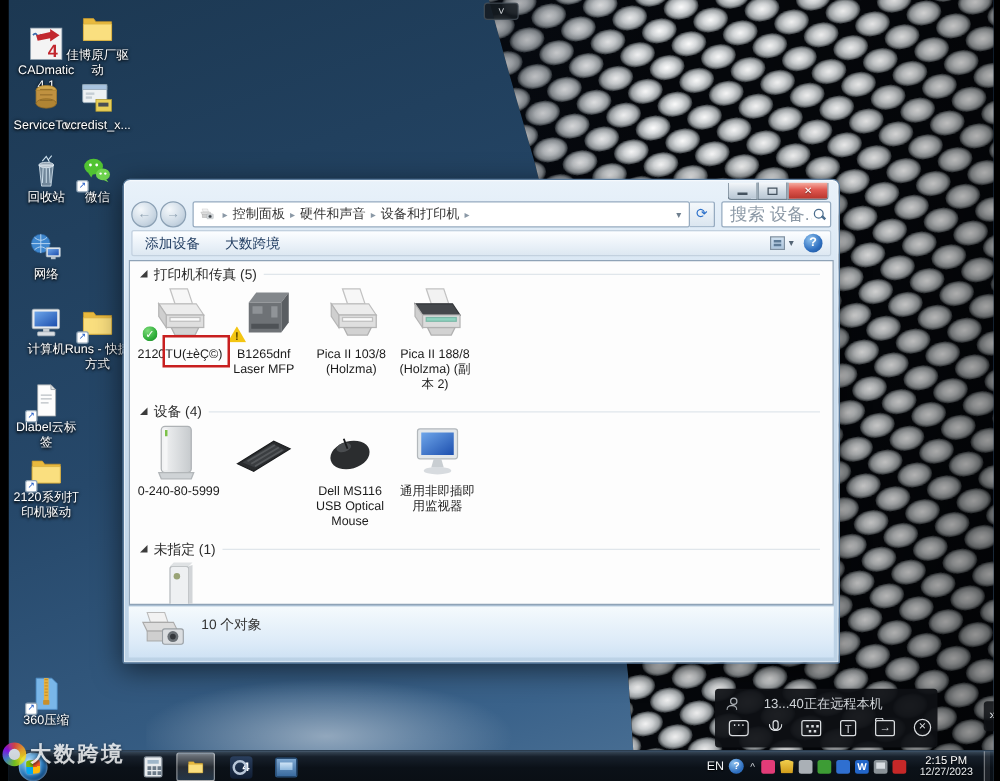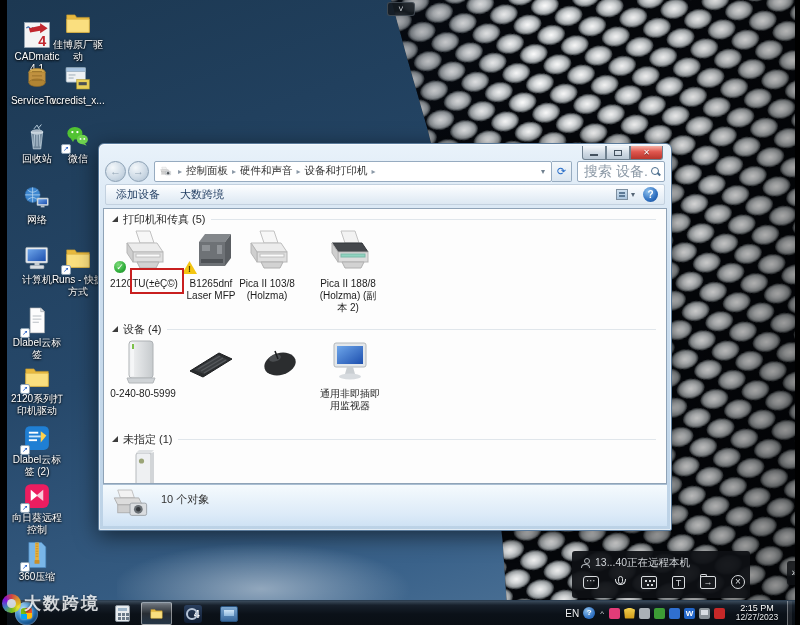--- a/index.html
+++ b/index.html
@@ -103,21 +103,21 @@
   .statusbar{position:absolute;left:4px;right:4px;bottom:4px;height:42px;
     background:linear-gradient(#f5fafd,#ddebf8 70%,#cfe2f4);border-top:1px solid #a9bed2;}
   .statusbar .sico{position:absolute;left:6px;top:-2px;width:42px;height:42px;}
   .statusbar .stxt{position:absolute;left:58px;top:7px;font-size:11px;color:#333;}
 
   .annot{position:absolute;left:130px;top:268px;width:54px;height:26px;border:2px solid #c81f1f;z-index:40;}
 
   
   .rpanel{position:absolute;left:565px;top:551px;width:178px;height:47px;border-radius:3px;
     background:rgba(14,16,20,.93);z-index:30;padding:5px 9px;color:#d9dcdf;}
-  .rrow1{display:flex;align-items:center;gap:5px;font-size:10.5px;color:#cfd3d7;}
+  .rrow1{display:flex;align-items:center;gap:21px;font-size:10.5px;color:#cfd3d7;}
   .person{width:9px;height:10px;position:relative;flex:0 0 auto;}
   .person::before{content:"";position:absolute;left:2.5px;top:0;width:4px;height:4px;border-radius:50%;border:1px solid #aeb3b8;}
   .person::after{content:"";position:absolute;left:0;bottom:0;width:7px;height:3.5px;border:1px solid #aeb3b8;border-bottom:none;border-radius:4px 4px 0 0;}
   .rrow2{display:flex;align-items:center;gap:15px;margin-top:5px;margin-left:2px;}
   .ric{position:relative;width:16px;height:13px;flex:0 0 auto;color:#d9dcdf;font-size:9px;}
   .i-chat{border:1.2px solid currentColor;border-radius:3px;text-align:center;line-height:8px;font-size:10px;}
   .i-mic{width:12px;}
   .i-mic::before{content:"";position:absolute;left:3.5px;top:0;width:3.6px;height:6px;border:1.1px solid currentColor;border-radius:3px;}
   .i-mic::after{content:"";position:absolute;left:1px;top:3px;width:8.6px;height:5.4px;border:1.1px solid currentColor;border-top:none;border-radius:0 0 6px 6px;}
   .i-kbd{border:1.2px solid currentColor;border-radius:2px;}
@@ -407,34 +407,20 @@
         <span class="sc">↗</span></div>
       <div class="lbl">Dlabel云标签</div>
     </div>
     <div class="dicon" style="left:3px;top:362px">
       <div class="ig"><svg>
             <use href="#sym-folder"></use>
           </svg>
         <span class="sc">↗</span></div>
       <div class="lbl">2120系列打印机驱动</div>
     </div>
-    <div class="dicon" style="left:3px;top:423px">
-      <div class="ig"><svg>
-            <use href="#sym-appblue"></use>
-          </svg>
-        <span class="sc">↗</span></div>
-      <div class="lbl">Dlabel云标签 (2)</div>
-    </div>
-    <div class="dicon" style="left:3px;top:481px">
-      <div class="ig"><svg>
-            <use href="#sym-sunflower"></use>
-          </svg>
-        <span class="sc">↗</span></div>
-      <div class="lbl">向日葵远程控制</div>
-    </div>
     <div class="dicon" style="left:3px;top:540px">
       <div class="ig"><svg>
             <use href="#sym-zip"></use>
           </svg>
         <span class="sc">↗</span></div>
       <div class="lbl">360压缩</div>
     </div>
 
     <div class="rpanel">
       <div class="rrow1">
@@ -513,21 +499,21 @@
           <span class="badge-check">✓</span></div>
         <div class="lbl">2120TU(±èÇ©)</div>
       </div>
       <div class="tile" style="left:74px;top:19px">
         <div class="ti"><svg>
               <use href="#sym-printer-dark"></use>
             </svg>
           <span class="badge-warn">!</span></div>
         <div class="lbl">B1265dnf Laser MFP</div>
       </div>
-      <div class="tile" style="left:130px;top:19px">
+      <div class="tile" style="left:144px;top:19px">
         <div class="ti"><svg>
               <use href="#sym-printer"></use>
             </svg></div>
         <div class="lbl">Pica II 103/8 (Holzma)</div>
       </div>
       <div class="tile" style="left:211px;top:19px">
         <div class="ti"><svg>
               <use href="#sym-printer-darklid"></use>
             </svg></div>
         <div class="lbl">Pica II 188/8 (Holzma) (副本 2)</div>
@@ -546,20 +532,21 @@
       </div>
       <div class="tile" style="left:74px;top:129px">
         <div class="ti"><svg>
               <use href="#sym-keyboard"></use>
             </svg></div>
       </div>
       <div class="tile" style="left:143px;top:129px">
         <div class="ti"><svg>
               <use href="#sym-mouse"></use>
             </svg></div>
+        <div class="lbl">Dell MS116 USB Optical Mouse</div>
       </div>
       <div class="tile" style="left:213px;top:129px">
         <div class="ti"><svg>
               <use href="#sym-monitor"></use>
             </svg></div>
         <div class="lbl">通用非即插即用监视器</div>
       </div>
 
       <div class="ghead" style="top:223px">
         <span class="tri"></span>

